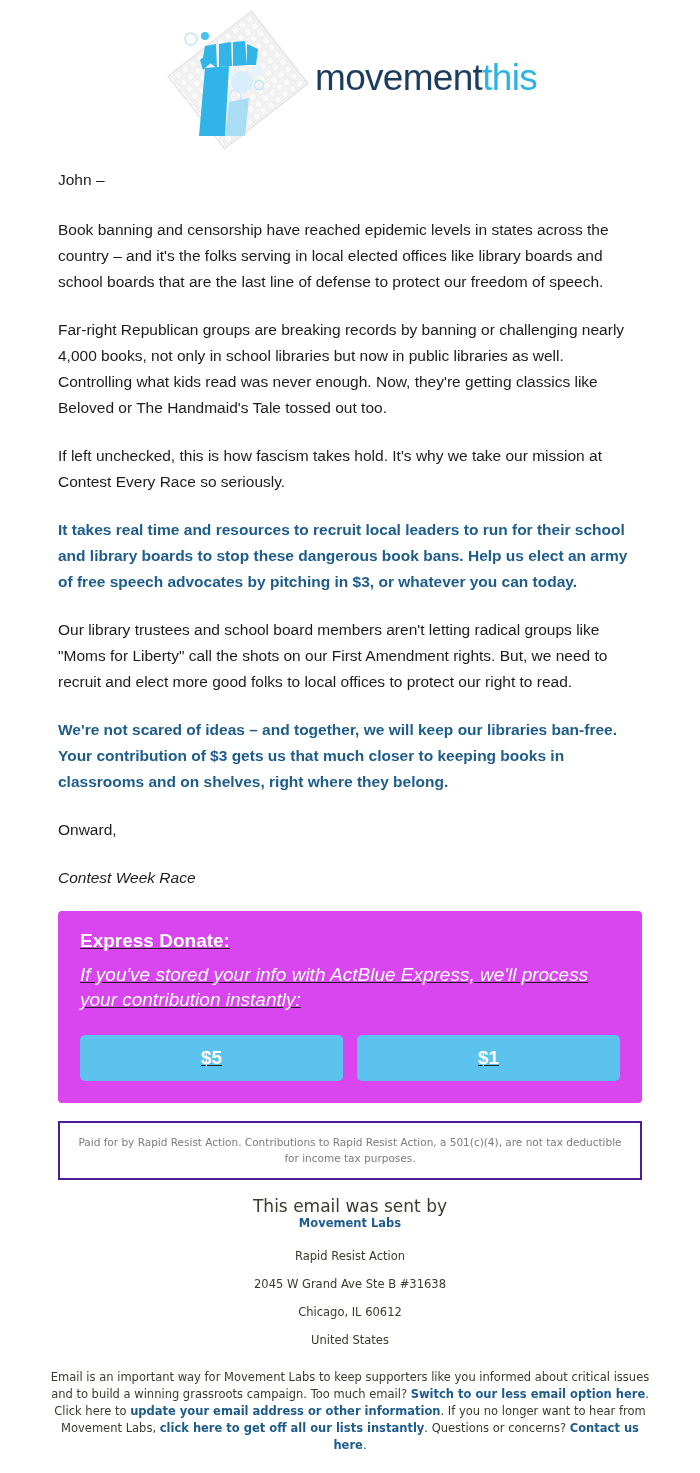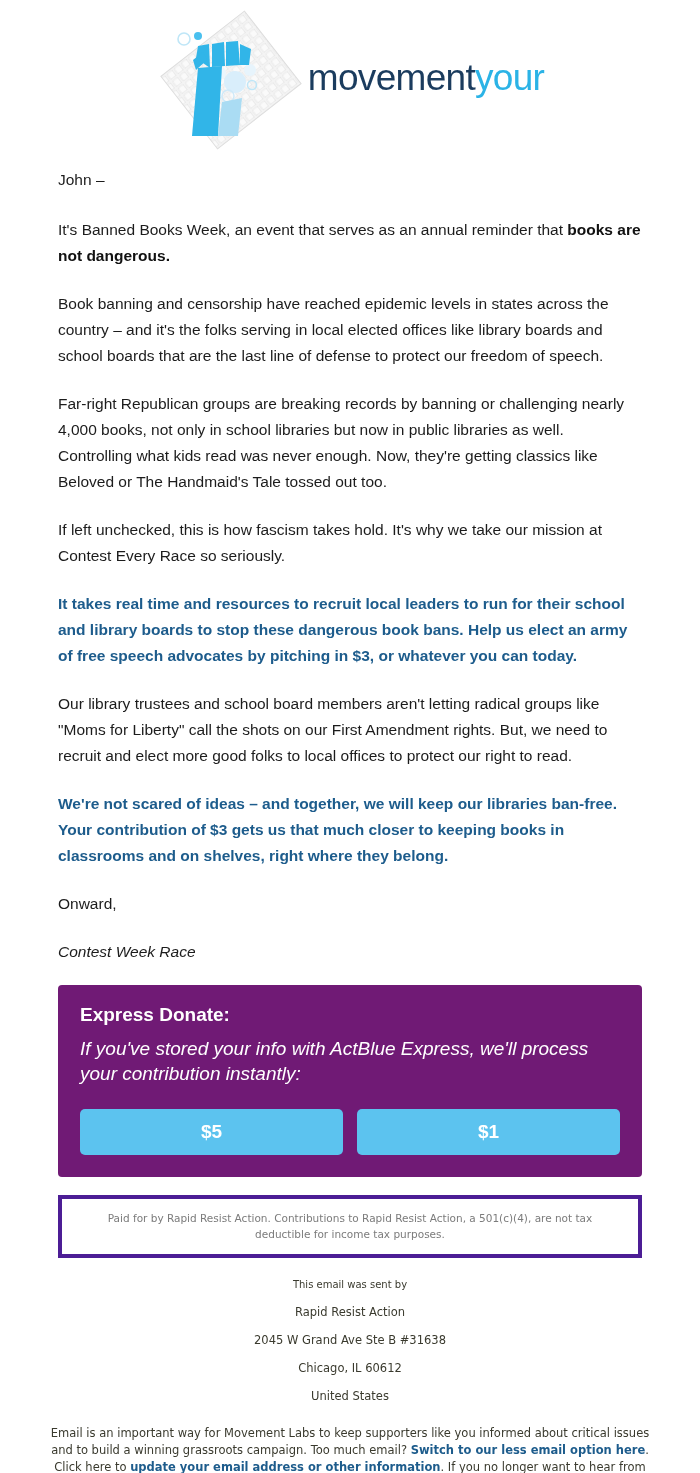--- a/index.html
+++ b/index.html
@@ -67,24 +67,25 @@
   }
   .body-copy p.sig-italic {
     font-style: italic;
     margin-bottom: 20px;
   }
   .body-copy p.onward { margin-bottom: 22px; }
 
   
   .donate-box {
     margin: 8px 58px 12px 58px;
-    background: #701a75;
+    background: #d946ef;
     border-radius: 4px;
     padding: 18px 22px 22px 22px;
     box-sizing: border-box;
+    text-decoration: underline;
   }
   .donate-title {
     color: #ffffff;
     font-size: 19px;
     font-weight: bold;
     margin: 0 0 8px 0;
     line-height: 1.3;
   }
   .donate-sub {
     color: #ffffff;
@@ -110,42 +111,42 @@
     line-height: 46px;
     text-align: center;
     cursor: pointer;
     display: block;
     text-decoration: none;
   }
 
   
   .disclaimer {
     margin: 18px 58px 0 58px;
-    border: 4px solid #4c1d95;
+    border: 2px solid #4c1d95;
     padding: 11px 18px 12px 18px;
     box-sizing: border-box;
     text-align: center;
   }
   .disclaimer p {
     margin: 0;
     font-family: "DejaVu Sans", sans-serif;
     font-size: 10.5px;
     line-height: 16px;
     color: #7b7b7b;
   }
 
   
   .footer {
     padding: 18px 50px 0 50px;
     text-align: center;
     font-family: "DejaVu Sans", sans-serif;
     color: #3a3a2e;
   }
   .footer .sent-by {
-    font-size: 10px;
+    font-size: 17px;
     line-height: 17px;
     margin: 0;
   }
   .footer .sent-by-org {
     font-size: 11.5px;
     font-weight: bold;
     color: #1d5c8c;
     text-decoration: none;
     line-height: 17px;
     display: block;
@@ -212,31 +213,30 @@
           <path d="M70 34 L82 33 L84 57 L70 58 Z" fill="#31b5e8"></path>
           <path d="M84 36 L95 41 L93 57 L84 57 Z" fill="#31b5e8"></path>
 
           <path d="M37 52 L47 44 L51 52 L40 62 Z" fill="#31b5e8"></path>
 
           <path d="M66 94 L86 90 L82 128 L62 128 Z" fill="#aadcf3"></path>
         </svg>
       </div>
 
       <div class="logo-word">
-        <span class="w-dark">movement</span><span class="w-light">your</span>
+        <span class="w-dark">movement</span><span class="w-light">this</span>
       </div>
 
     </div>
   </div>
 
   <div class="body-copy">
 
     <p class="greeting">John –</p>
 
-    <p><span>It's Banned Books Week, an event that serves as an annual reminder that </span><strong>books are not dangerous.</strong></p>
 
     <p>Book banning and censorship have reached epidemic levels in states across the country – and it's the folks serving in local elected offices like library boards and school boards that are the last line of defense to protect our freedom of speech.</p>
 
     <p>Far-right Republican groups are breaking records by banning or challenging nearly 4,000 books, not only in school libraries but now in public libraries as well. Controlling what kids read was never enough. Now, they're getting classics like Beloved or The Handmaid's Tale tossed out too.</p>
 
     <p>If left unchecked, this is how fascism takes hold. It's why we take our mission at Contest Every Race so seriously.</p>
 
     <p class="blue-bold">It takes real time and resources to recruit local leaders to run for their school and library boards to stop these dangerous book bans. Help us elect an army of free speech advocates by pitching in $3, or whatever you can today.</p>
 
     <p>Our library trustees and school board members aren't letting radical groups like "Moms for Liberty" call the shots on our First Amendment rights. But, we need to recruit and elect more good folks to local offices to protect our right to read.</p>
@@ -258,20 +258,21 @@
     </div>
   </div>
 
   <div class="disclaimer">
     <p>Paid for by Rapid Resist Action. Contributions to Rapid Resist Action, a 501(c)(4), are not tax deductible for income tax purposes.</p>
   </div>
 
   <div class="footer">
 
     <p class="sent-by">This email was sent by</p>
+    <a class="sent-by-org" href="#">Movement Labs</a>
 
     <p class="addr">Rapid Resist Action</p>
     <p class="addr">2045 W Grand Ave Ste B #31638</p>
     <p class="addr">Chicago, IL 60612</p>
     <p class="addr">United States</p>
 
     <p class="legal"><span>Email is an important way for Movement Labs to keep supporters like you informed about critical issues and to build a winning grassroots campaign. Too much email? </span><a href="#">Switch to our less email option here</a><span>. Click here to </span><a href="#">update your email address or other information</a><span>. If you no longer want to hear from Movement Labs, </span><a href="#">click here to get off all our lists instantly</a><span>. Questions or concerns? </span><a href="#">Contact us here</a><span>.</span></p>
 
   </div>
 

